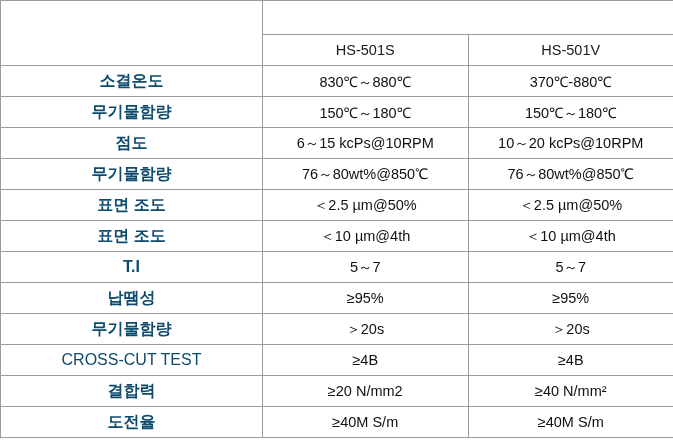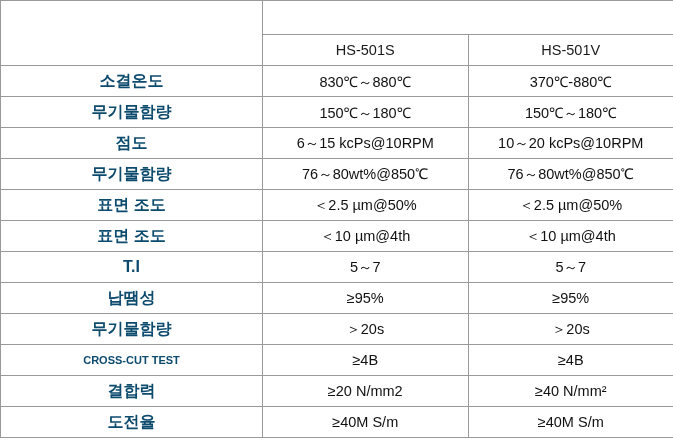--- a/index.html
+++ b/index.html
@@ -54,22 +54,22 @@
   }
 
   
   .row-label {
     font-weight: bold;
     font-size: 16px;
     color: #0c4a6e;
     height: 30px;
   }
   .row-label.small {
-    font-size: 11px;
-    font-weight: bold;
+    font-size: 16px;
+    font-weight: normal;
   }
   .row-val {
     font-size: 14.5px;
     color: #111111;
     margin-left: 20px;
   }
 
   
   #spec-table { border: 1px solid #8f8f8f; }
 </style>

